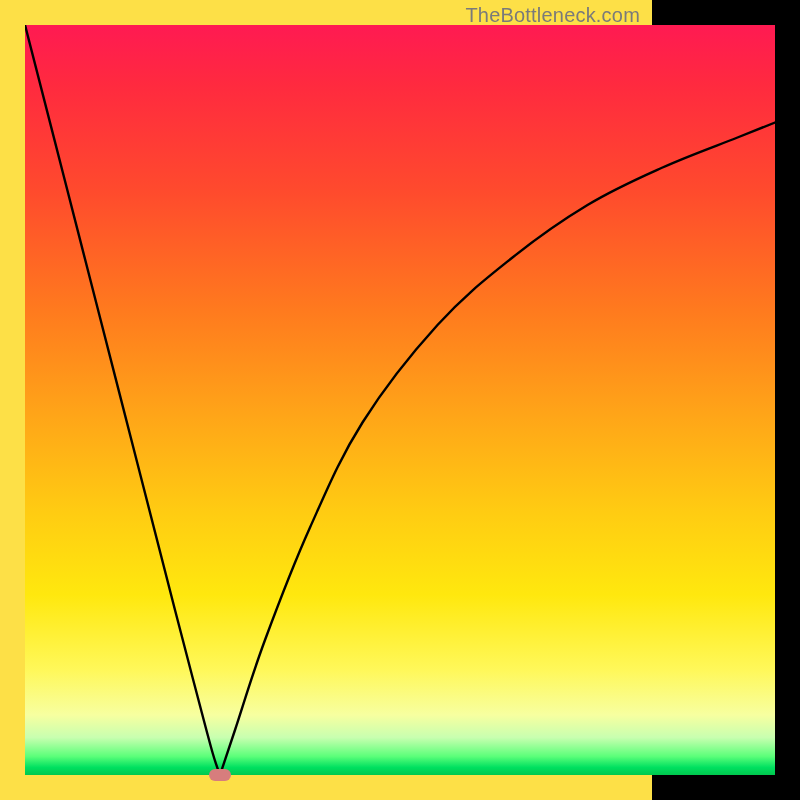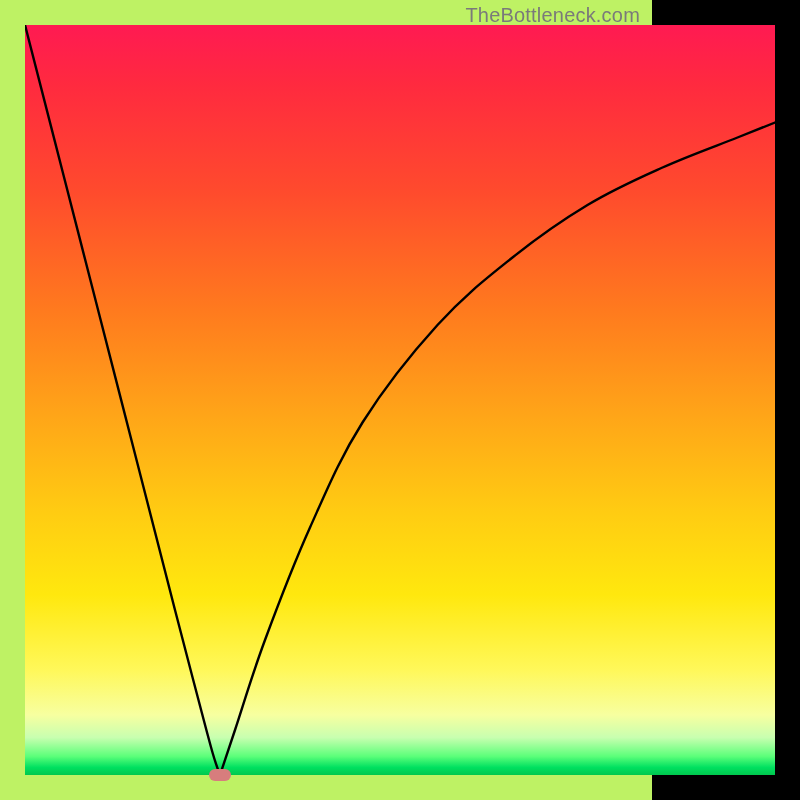--- a/index.html
+++ b/index.html
@@ -8,21 +8,21 @@
     width: 800px;
     height: 800px;
     background: #000;
     overflow: hidden;
     font-family: Arial, Helvetica, sans-serif;
   }
   .frame {
     position: relative;
     width: 652px;
     height: 800px;
-    background: #bef264;
+    background: #fde047;
   }
   .plot-bg {
     position: absolute;
     
     left: 25px;
     top: 25px;
     width: 750px;
     height: 750px;
     
     background: linear-gradient(

